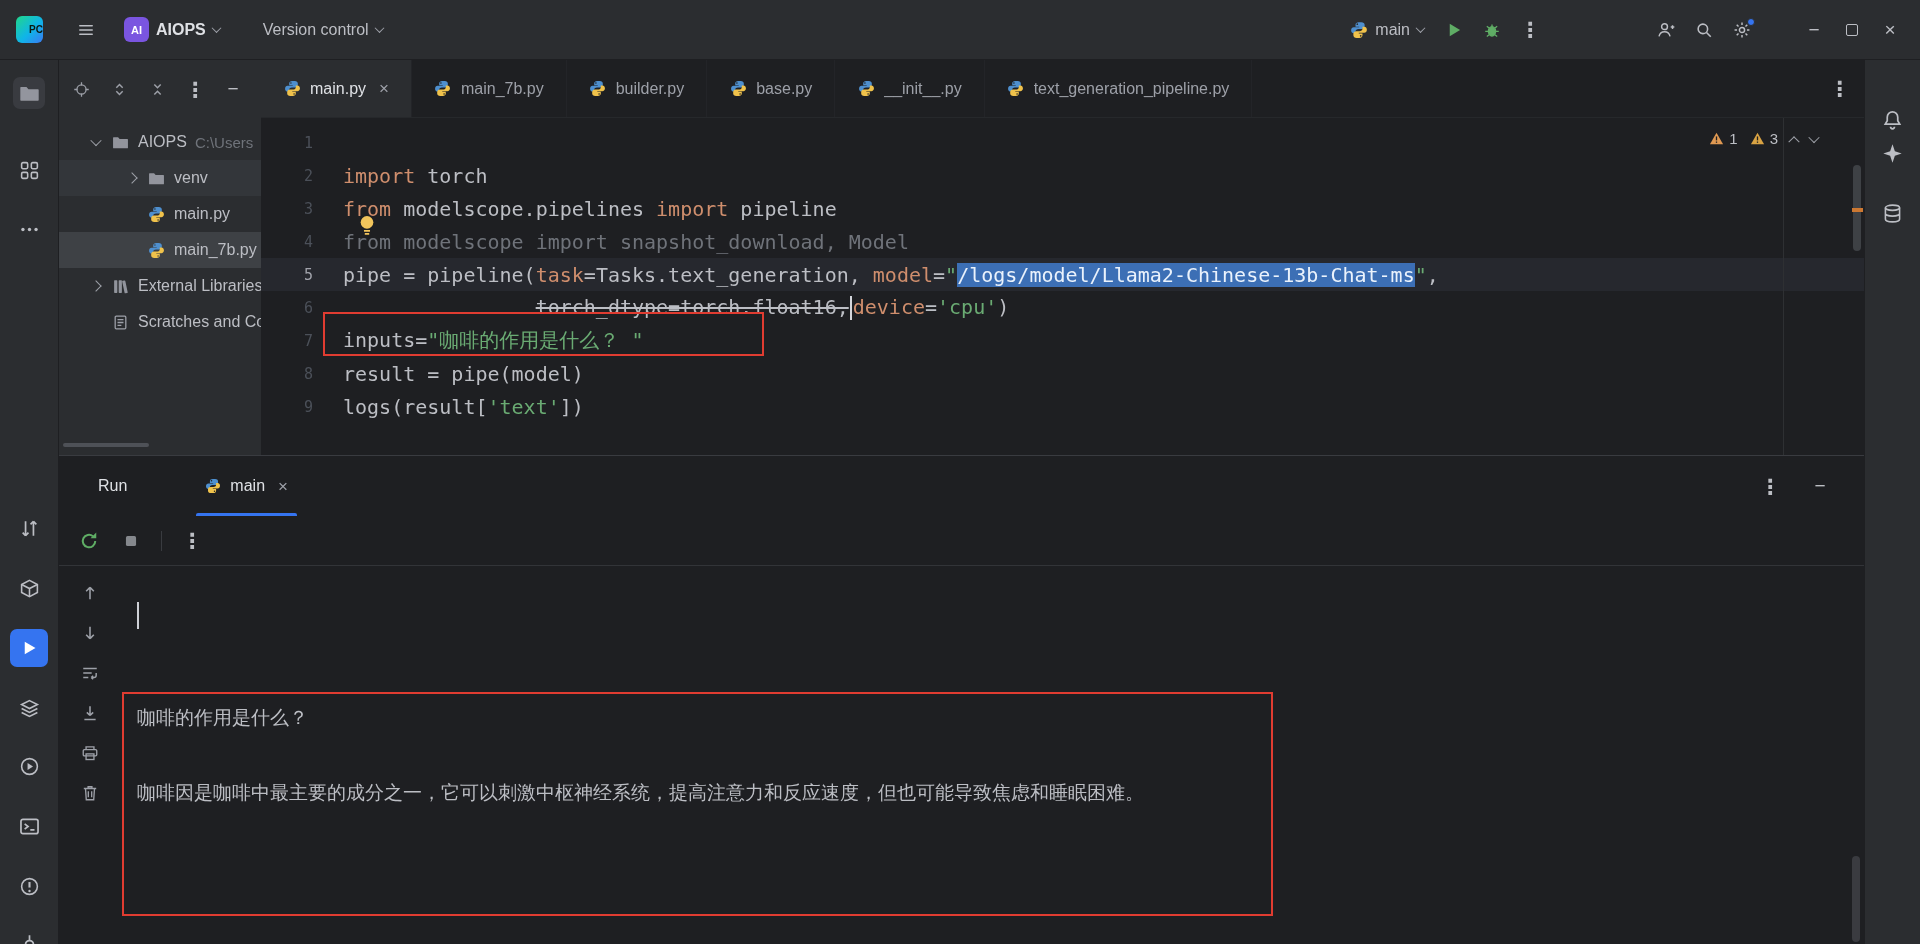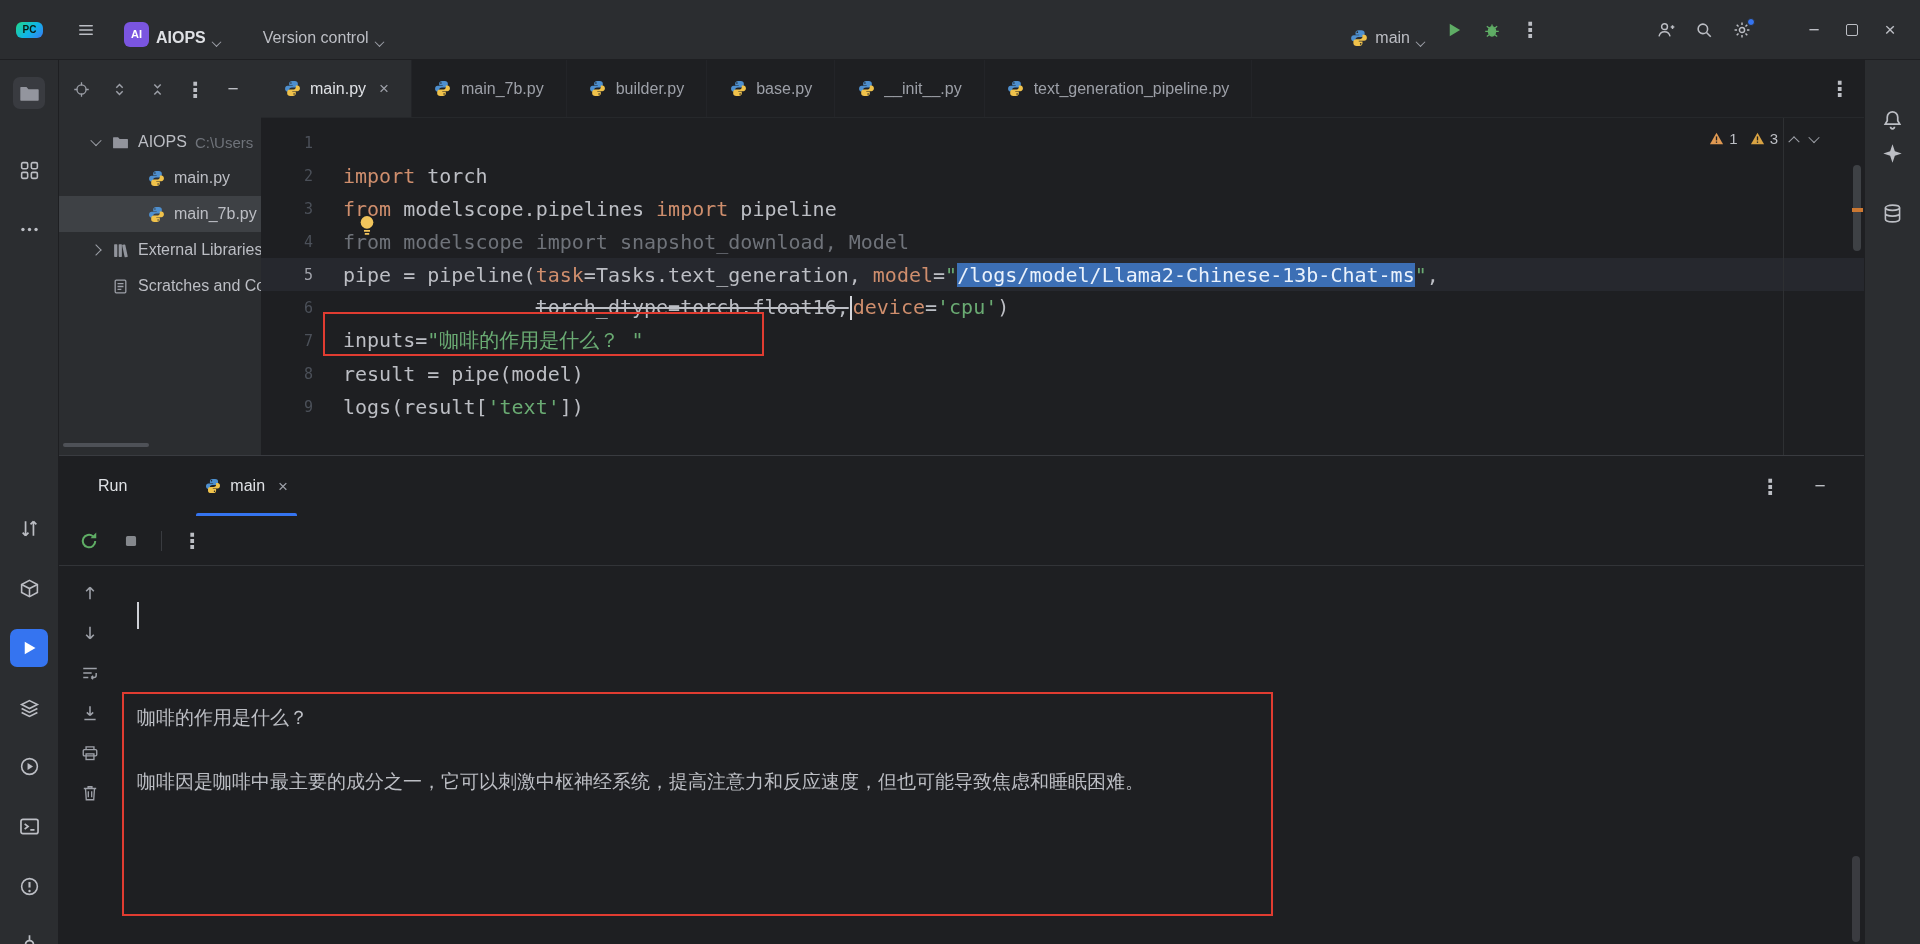--- a/index.html
+++ b/index.html
@@ -3,24 +3,24 @@
 <meta charset="utf-8">
 <style>
   *{box-sizing:border-box;margin:0;padding:0}
   html,body{background:#1e1f22}
   body{font-family:"Liberation Sans","DejaVu Sans",sans-serif;-webkit-user-select:none}
   .app{position:relative;width:1920px;height:944px;overflow:hidden;background:#2b2d30;color:#bcbec4}
 
   
   .titlebar{position:absolute;left:0;top:0;width:1920px;height:60px;display:flex;align-items:center;
     padding:0 14px 0 16px;background:#2b2d30;border-bottom:1px solid #1e1f22}
-  .tb-logo{width:27px;height:16px;border-radius:6px;background:linear-gradient(135deg,#21d789 0%,#0fb5e8 55%,#3a7af2 100%);
-    display:flex;align-items:center;justify-content:center;font-size:10px;font-weight:bold;color:#0b1b10;flex:none}
+  .tb-logo{width:27px;height:27px;border-radius:6px;background:linear-gradient(135deg,#21d789 0%,#0fb5e8 55%,#3a7af2 100%);
+    display:flex;align-items:center;justify-content:flex-end;font-size:10px;font-weight:bold;color:#0b1b10;flex:none}
   .tb-btn{min-width:32px;height:32px;border-radius:6px;display:flex;align-items:center;justify-content:center;color:#bcbec4;cursor:default;flex:none}
-  .tb-widget{display:flex;align-items:flex-end;gap:7px;height:34px;padding:0 8px;border-radius:6px;flex:none}
+  .tb-widget{display:flex;align-items:center;gap:7px;height:34px;padding:0 8px;border-radius:6px;flex:none}
   .tb-proj{font-size:16px;font-weight:600;color:#dfe1e5}
   .tb-text{font-size:16px;color:#bcbec4}
   .ai-badge{width:25px;height:25px;border-radius:6px;background:#7a55e0;color:#fff;font-size:11px;font-weight:bold;
     display:flex;align-items:center;justify-content:center}
   .ml30{margin-left:27px}.ml14{margin-left:14px}
   .tb-right{margin-left:auto;display:flex;align-items:center;gap:6px}
   .tb-spacer.s90{width:92px}.tb-spacer.s30{width:28px}
   .kebab{font-size:21px;color:#bcbec4;font-weight:bold;line-height:1}
   .winbtn{font-size:19px;color:#bcbec4}
   .max-box{width:12px;height:12px;border:1.6px solid #bcbec4;border-radius:2px;display:inline-block}
@@ -112,21 +112,21 @@
   .run-head-right{margin-left:auto;display:flex;align-items:center;gap:18px}
   .run-toolbar{height:50px;flex:none;display:flex;align-items:center;gap:10px;padding-left:14px;border-bottom:1px solid #323438}
   .vdiv{width:1px;height:20px;background:#393b40;margin:0 4px}
   .console{flex:1;min-height:0;display:flex;position:relative}
   .console-gutter{width:62px;flex:none;display:flex;flex-direction:column;align-items:center;padding-top:14px;gap:14px}
   .cg-btn{width:26px;height:26px;border-radius:5px;display:flex;align-items:center;justify-content:center}
   .cg-btn svg{width:18px;height:18px}
   .console-main{flex:1;position:relative;font-family:Liberation Serif, serif;font-size:19px;color:#bcbec4}
   .console-caret{position:absolute;left:16px;top:36px;width:2px;height:27px;background:#ced0d6}
   .cpara{position:absolute;left:16px;white-space:nowrap}
-  .cpara.p1{top:139px}.cpara.p2{top:203px}.cpara.p3{top:303px}
+  .cpara.p1{top:139px}.cpara.p2{top:214px}.cpara.p3{top:303px}
   .cs-scroll{position:absolute;right:4px;bottom:2px;width:8px;height:86px;border-radius:4px;background:#55585e;opacity:.5}
 
   
   .anno{position:absolute;border:2px solid #e03c31;z-index:40;pointer-events:none}
   .anno1{left:323px;top:312px;width:441px;height:44px}
   .anno2{left:122px;top:692px;width:1151px;height:224px}
 </style>
 </head>
 <body>
 
@@ -373,20 +373,31 @@
                 <span class="chev cdown"></span>
               </span>
               <span class="ticon" data-icon="folder">
                 <svg viewBox="0 0 16 16" xmlns="http://www.w3.org/2000/svg">
                   <path fill="#9da0a8" opacity=".9" d="M1.5 3h4.2l1.5 1.8h7.3c.3 0 .5.2.5.5V13c0 .3-.2.5-.5.5h-13c-.3 0-.5-.2-.5-.5V3.5c0-.3.2-.5.5-.5Z"></path>
                 </svg>
               </span>
               <span class="tlabel">AIOPS</span>
               <span class="tpath">C:\Users</span>
             </div>
+            <div class="trow lvl1 hl-hover">
+              <span class="chev-slot">
+                <span class="chev cright"></span>
+              </span>
+              <span class="ticon" data-icon="folder">
+                <svg viewBox="0 0 16 16" xmlns="http://www.w3.org/2000/svg">
+                  <path fill="#9da0a8" opacity=".9" d="M1.5 3h4.2l1.5 1.8h7.3c.3 0 .5.2.5.5V13c0 .3-.2.5-.5.5h-13c-.3 0-.5-.2-.5-.5V3.5c0-.3.2-.5.5-.5Z"></path>
+                </svg>
+              </span>
+              <span class="tlabel">venv</span>
+            </div>
             <div class="trow lvl1">
               <span class="chev-slot"></span>
               <span class="ticon" data-icon="python">
                 <svg viewBox="0 0 16 16" xmlns="http://www.w3.org/2000/svg">
                   <path fill="#4e8fce" d="M7.8 1C6 1 4.9 1.9 4.9 3.3V5h3.3v.5H3.4C2 5.5 1 6.6 1 8.2s1 2.7 2.4 2.7h1.5V9.2C4.9 7.8 6.1 7 7.5 7h3C11.9 7 13 6.1 13 4.7V3.3C13 1.9 11.9 1 10.1 1Zm-1.3 1.1a.75.75 0 1 1 0 1.5.75.75 0 0 1 0-1.5Z"></path>
                   <path fill="#f0c24b" d="M8.2 15c1.8 0 2.9-.9 2.9-2.3V11H7.8v-.5h4.8c1.4 0 2.4-1.1 2.4-2.7s-1-2.7-2.4-2.7h-1.5v1.7c0 1.4-1.2 2.2-2.6 2.2h-3C4.1 9 3 9.9 3 11.3v1.4C3 14.1 4.1 15 5.9 15Zm1.3-1.1a.75.75 0 1 1 0-1.5.75.75 0 0 1 0 1.5Z"></path>
                 </svg>
               </span>
               <span class="tlabel">main.py</span>
             </div>

